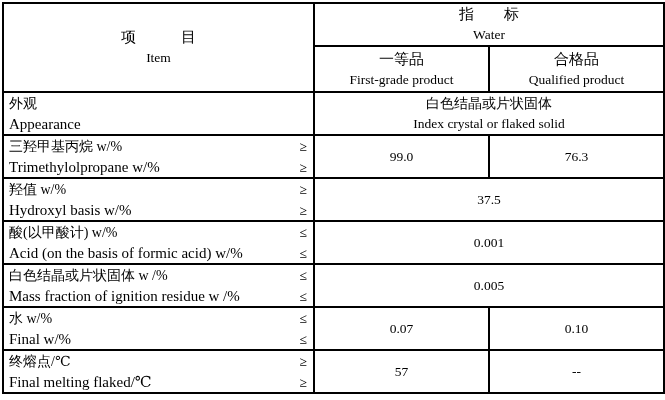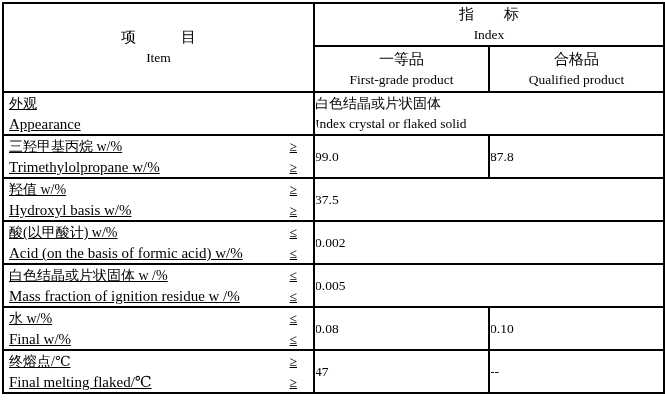--- a/index.html
+++ b/index.html
@@ -42,28 +42,28 @@
   tr.r-data { height: 43px; }
 
   .item-cell {
     text-align: left;
   }
   .item-line {
     display: flex;
     justify-content: space-between;
     align-items: baseline;
     padding-left: 5px;
-    padding-right: 16px;
-    text-decoration: underline;
+    padding-right: 6px;
   }
   .item-line .lbl-zh { font-size: 14px; line-height: 21px; }
   .item-line .lbl-en { font-size: 15px; line-height: 20px; }
   .item-line .sign { font-size: 13.5px; }
 
   .value-cell {
+    text-align: center;
     font-size: 13.5px;
     border-radius: 14px;
   }
   .value-cell .zh-line { font-size: 14px; }
 </style>
 </head>
 <body>
 
 <div class="page">
   <table class="spec">
@@ -74,21 +74,21 @@
     </colgroup>
 
     <tbody>
         <tr class="r-index">
       <th rowspan="2" class="hdr-cell">
         <div class="zh-line">项　　　目</div>
         <div class="en-line">Item</div>
       </th>
       <th colspan="2" class="hdr-cell">
         <div class="zh-line">指　　标</div>
-        <div class="en-line">Index</div>
+        <div class="en-line">Water</div>
       </th>
     </tr>
 
     <tr class="r-cols">
       <th class="hdr-cell">
         <div class="zh-line">一等品</div>
         <div class="en-line">First-grade product</div>
       </th>
       <th class="hdr-cell">
         <div class="zh-line">合格品</div>
@@ -116,21 +116,21 @@
         <div class="item-line">
               <span class="lbl-zh">三羟甲基丙烷 w/%</span>
               <span class="sign">≥</span>
             </div>
         <div class="item-line">
               <span class="lbl-en">Trimethylolpropane w/%</span>
               <span class="sign">≥</span>
             </div>
       </td>
       <td class="value-cell">99.0</td>
-      <td class="value-cell">87.8</td>
+      <td class="value-cell">76.3</td>
     </tr>
 
     <tr class="r-data">
       <td class="item-cell">
         <div class="item-line">
               <span class="lbl-zh">羟值 w/%</span>
               <span class="sign">≥</span>
             </div>
         <div class="item-line">
               <span class="lbl-en">Hydroxyl basis w/%</span>
@@ -144,21 +144,21 @@
       <td class="item-cell">
         <div class="item-line">
               <span class="lbl-zh">酸(以甲酸计) w/%</span>
               <span class="sign">≤</span>
             </div>
         <div class="item-line">
               <span class="lbl-en">Acid (on the basis of formic acid) w/%</span>
               <span class="sign">≤</span>
             </div>
       </td>
-      <td colspan="2" class="value-cell">0.002</td>
+      <td colspan="2" class="value-cell">0.001</td>
     </tr>
 
     <tr class="r-data">
       <td class="item-cell">
         <div class="item-line">
               <span class="lbl-zh">白色结晶或片状固体 w /%</span>
               <span class="sign">≤</span>
             </div>
         <div class="item-line">
               <span class="lbl-en">Mass fraction of ignition residue w /%</span>
@@ -172,33 +172,33 @@
       <td class="item-cell">
         <div class="item-line">
               <span class="lbl-zh">水 w/%</span>
               <span class="sign">≤</span>
             </div>
         <div class="item-line">
               <span class="lbl-en">Final w/%</span>
               <span class="sign">≤</span>
             </div>
       </td>
-      <td class="value-cell">0.08</td>
+      <td class="value-cell">0.07</td>
       <td class="value-cell">0.10</td>
     </tr>
 
     <tr class="r-data">
       <td class="item-cell">
         <div class="item-line">
               <span class="lbl-zh">终熔点/℃</span>
               <span class="sign">≥</span>
             </div>
         <div class="item-line">
               <span class="lbl-en">Final melting flaked/℃</span>
               <span class="sign">≥</span>
             </div>
       </td>
-      <td class="value-cell">47</td>
+      <td class="value-cell">57</td>
       <td class="value-cell">--</td>
     </tr>
   </tbody>
     </table>
 </div>
 
 </body></html>

